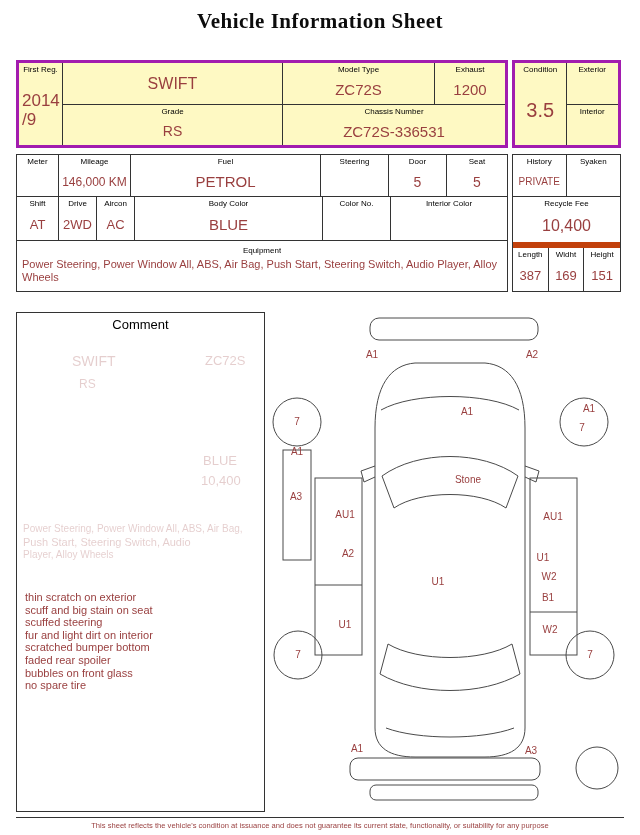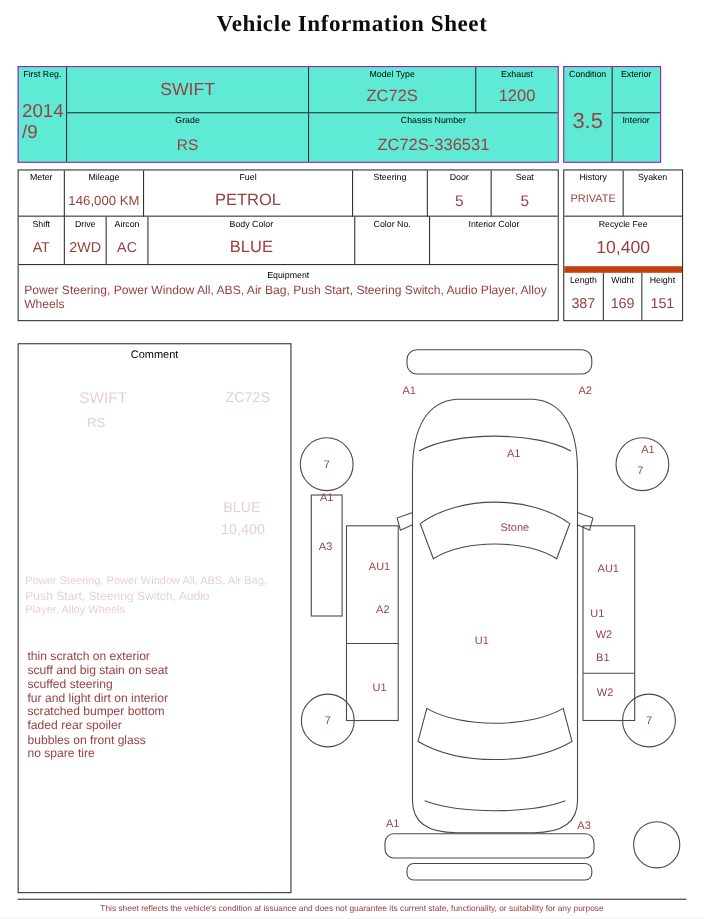--- a/index.html
+++ b/index.html
@@ -1,45 +1,45 @@
 <!DOCTYPE html>
 <html style="--accent: #993f3f;"><head>
 <meta charset="utf-8">
 <style>
   *{margin:0;padding:0;box-sizing:border-box;}
   html,body{background:#ececec;}
   .page{position:relative;width:640px;height:835px;margin:0 auto;background:#ffffff;
         font-family:"Liberation Sans",sans-serif;color:#111;overflow:hidden;}
   .title{position:absolute;top:9px;left:0;width:100%;text-align:center;
          font-family:"Liberation Serif",serif;font-size:21px;font-weight:700;letter-spacing:.5px;color:#0c0c0c;}
-  .tbl{position:absolute;border:1px solid #a21caf;display:grid;background:#5eead4;}
+  .tbl{position:absolute;border:3px solid #a21caf;display:grid;background:#fef9c3;}
   .blk{position:absolute;border:1px solid #333;background:#fff;}
   .cell{border-right:1px solid #333;border-bottom:1px solid #333;display:flex;flex-direction:column;min-width:0;overflow:hidden;}
   .no-r{border-right:none;justify-content:flex-end;}
   .no-b{border-bottom:none;}
   .lbl{font-size:8px;line-height:10px;text-align:center;padding-top:2px;color:#000;white-space:nowrap;overflow:hidden;}
   .val{flex:1;display:flex;align-items:center;justify-content:center;color:var(--accent,#993f3f);white-space:nowrap;}
   .v20{font-size:20px;} .v16{font-size:16px;} .v15{font-size:15px;}
   .v14{font-size:14px;} .v13{font-size:13px;} .v12{font-size:12px;} .v10{font-size:10px;}
   .t-main{left:16px;top:60px;width:492px;height:88px;grid-template-columns:44px 220px 152px 1fr;grid-template-rows:42px 1fr;}
-  .t-cond{left:512px;top:60px;width:89px;height:88px;grid-template-columns:1fr 1fr;grid-template-rows:42px 1fr;}
+  .t-cond{left:512px;top:60px;width:109px;height:88px;grid-template-columns:1fr 1fr;grid-template-rows:42px 1fr;}
   .first-val{flex:1;display:flex;flex-direction:column;justify-content:center;padding-left:3px;
              color:var(--accent);font-size:17px;line-height:19px;}
   .t-det{left:16px;top:154px;width:492px;height:138px;}
   .row-a{display:grid;grid-template-columns:42px 72px 190px 68px 58px 1fr;height:42px;}
   .row-b{display:grid;grid-template-columns:42px 38px 38px 188px 68px 1fr;height:44px;}
   .equip-h{height:15px;display:flex;align-items:flex-end;justify-content:center;}
   .equip-t{height:35px;padding:2px 5px;font-size:11px;line-height:13px;color:var(--accent);
            white-space:normal;text-align:left;}
   .t-hist{left:512px;top:154px;width:109px;height:138px;}
   .hist-row{display:grid;grid-template-columns:1fr 1fr;height:42px;}
   .recycle{height:51px;border-bottom:6px solid #c2410c;display:flex;flex-direction:column;}
   .dims{display:grid;grid-template-columns:1fr 1fr 1fr;height:43px;}
   .comment-box{left:16px;top:312px;width:249px;height:500px;}
-  .comment-h{height:18px;text-align:center;font-size:10px;padding-top:4px;color:#000;}
+  .comment-h{height:18px;text-align:center;font-size:13px;padding-top:4px;color:#000;}
   .ghost-area{position:absolute;left:0;top:18px;width:247px;height:238px;overflow:hidden;}
   .ghost{position:absolute;color:var(--accent);opacity:.25;filter:blur(.4px);white-space:nowrap;}
   .special-h{position:absolute;left:0;top:256px;width:247px;height:16px;border-top:1px solid #333;
              border-bottom:1px solid #333;text-align:center;font-size:9px;padding-top:2px;color:#000;}
   .notes{position:absolute;left:0;top:272px;width:247px;bottom:0;padding:6px 8px;text-align:left;}
   .note-line{font-size:11px;line-height:12.6px;color:var(--accent);white-space:nowrap;}
   .diagram{position:absolute;left:268px;top:308px;width:368px;height:500px;}
   .diagram svg{width:100%;height:100%;display:block;}
   #diagram-labels text{font-family:"Liberation Sans",sans-serif;font-size:10px;fill:var(--accent);text-anchor:middle;}
   .footer-line{position:absolute;left:16px;width:608px;top:817px;border-top:1px solid #333;}

